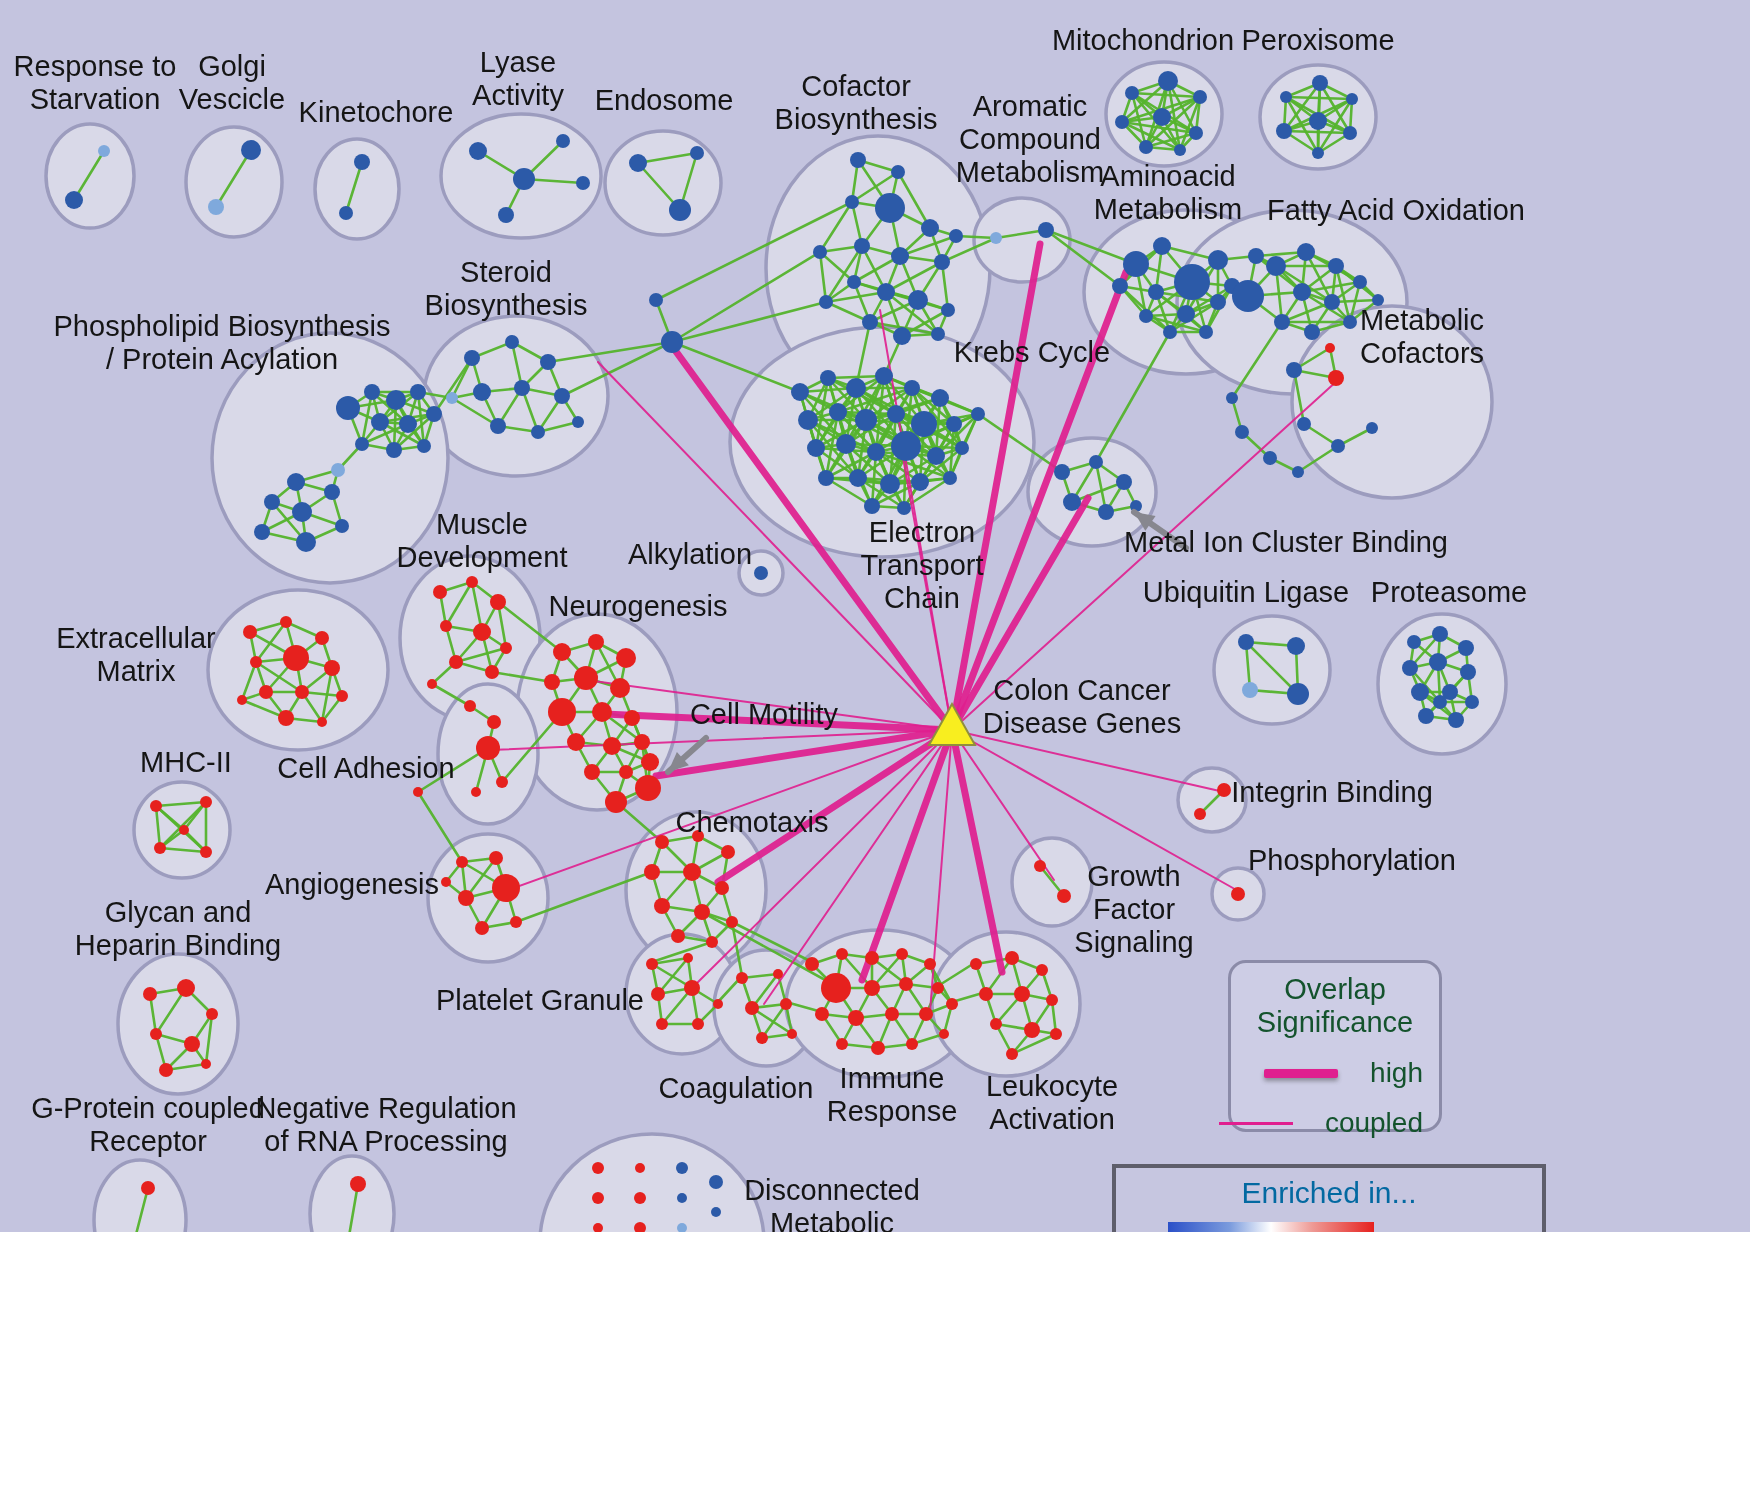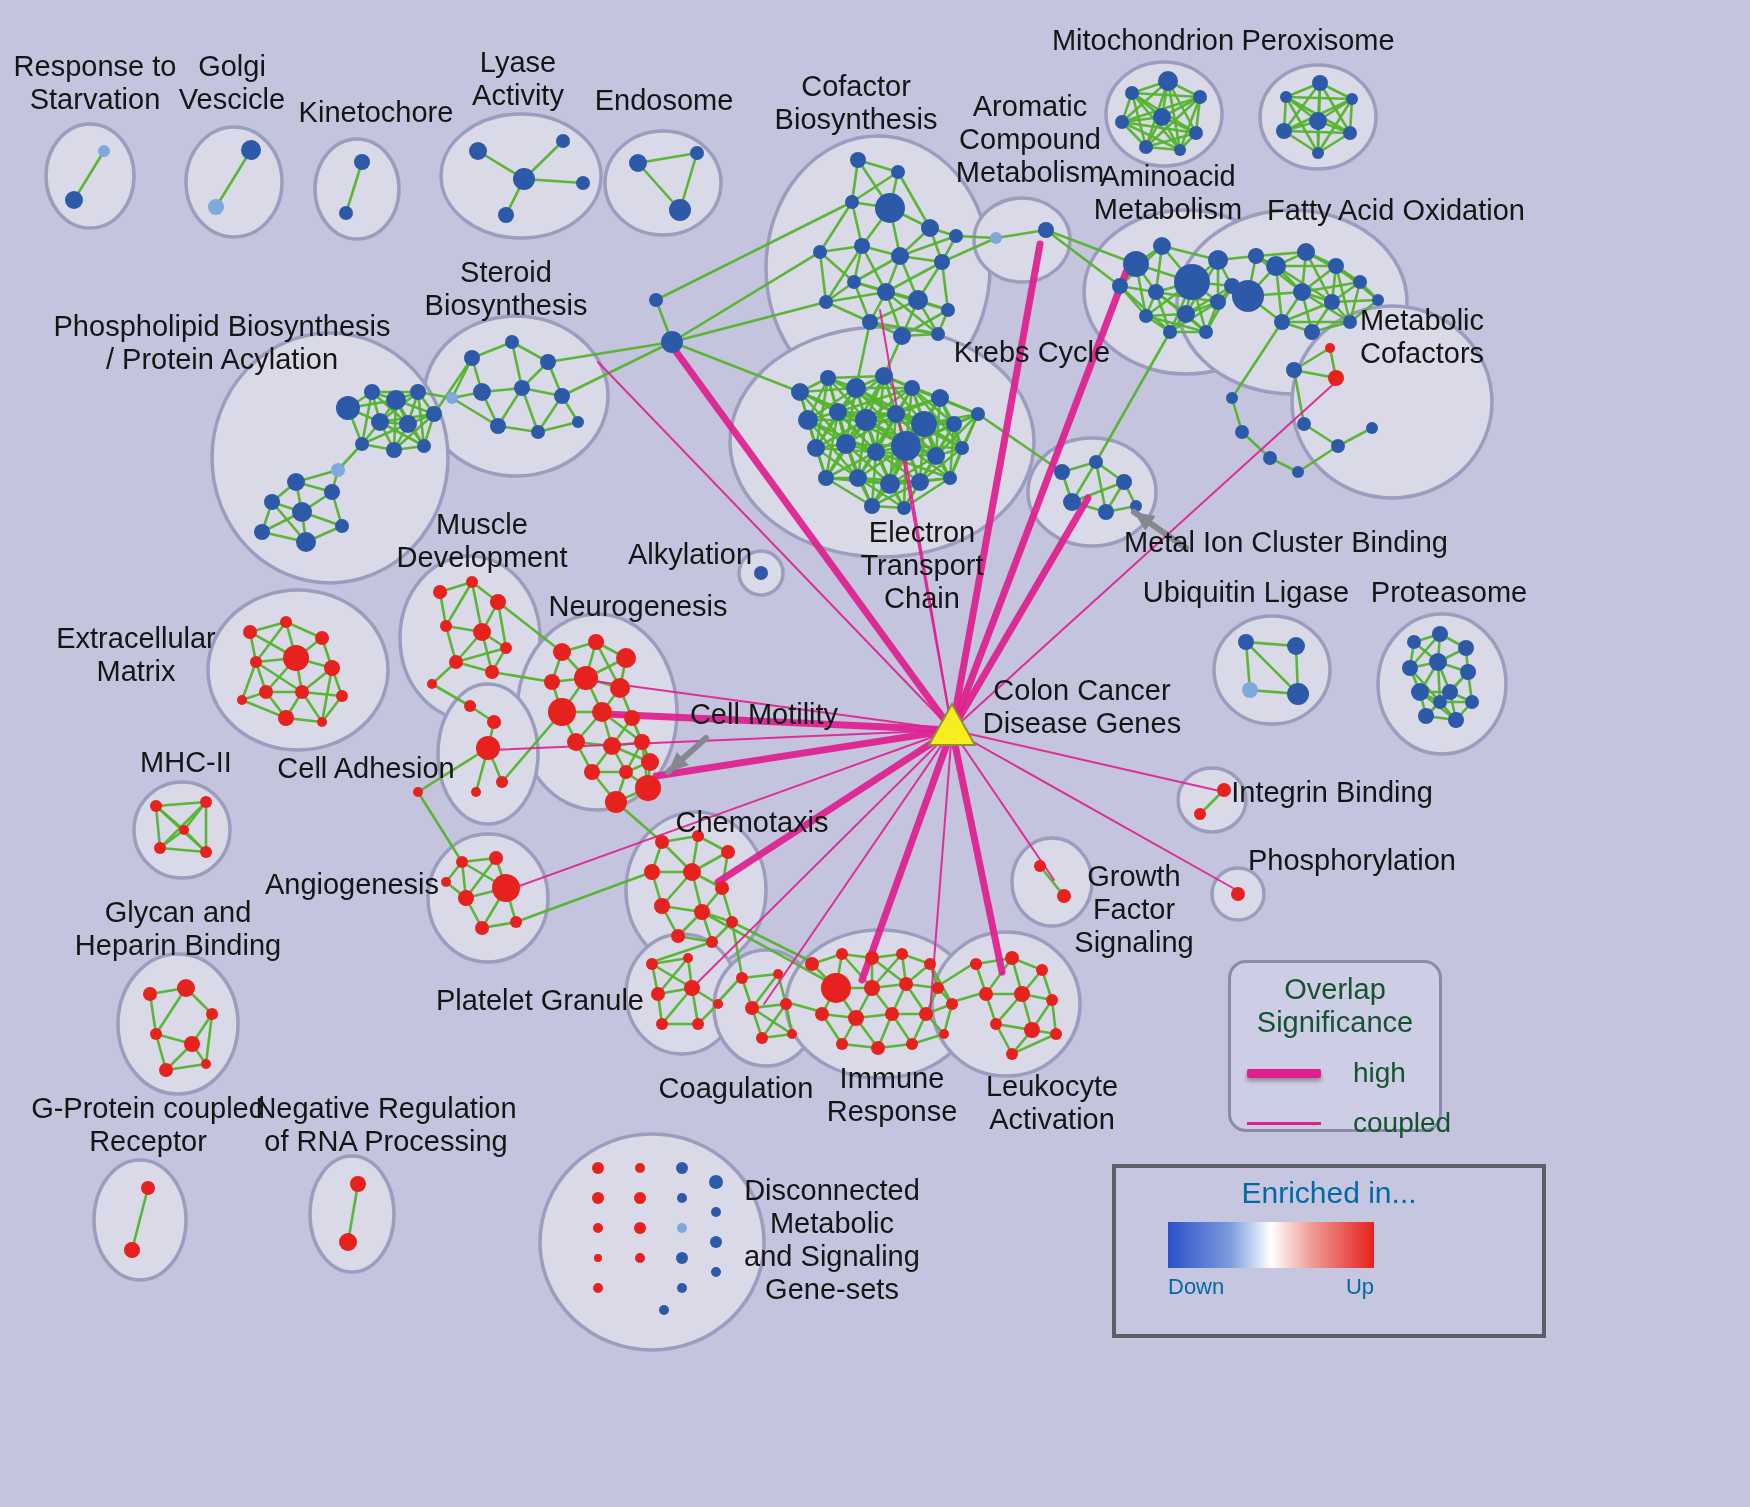--- a/index.html
+++ b/index.html
@@ -1,27 +1,27 @@
 <!DOCTYPE html>
 <html><head>
 <meta charset="utf-8">
 <style>
   html,body{margin:0;padding:0;background:#ffffff;}
-  .stage{position:relative;width:1750px;height:1507px;background:#c4c4df;font-family:"Liberation Sans",sans-serif;overflow:hidden;}
+  .stage{position:relative;width:1750px;height:1232px;background:#c4c4df;font-family:"Liberation Sans",sans-serif;overflow:hidden;}
   .stage svg{position:absolute;left:0;top:0;}
   .lbl{font-family:"Liberation Sans",sans-serif;font-size:29px;fill:#151515;text-anchor:middle;}
   .cl-ellipse{fill:#d9d9e8;stroke:#9c9cbe;stroke-width:3.5;}
   .g-edge{stroke:#55b42d;stroke-width:2.6;stroke-linecap:round;opacity:.95;}
   .mag-high{stroke:#e01f8f;stroke-width:7;stroke-linecap:round;opacity:.92;}
   .mag-mod{stroke:#e01f8f;stroke-width:2;stroke-linecap:round;opacity:.9;}
   .arrow{stroke:#87878f;stroke-width:6;stroke-linecap:round;}
   .legend-overlap{position:absolute;left:1228px;top:960px;width:214px;height:172px;border:3px solid #8b8ba8;
     border-radius:18px;background:rgba(214,214,233,.55);box-sizing:border-box;text-align:center;color:#14532d;}
   .lo-title{font-size:29px;line-height:33px;margin-top:10px;}
-  .lo-row{display:flex;align-items:center;justify-content:flex-start;padding:0 16px;margin-top:18px;gap:32px;font-size:28px;}
+  .lo-row{display:flex;align-items:center;justify-content:flex-end;padding:0 16px;margin-top:18px;gap:32px;font-size:28px;}
   .line-high{width:74px;height:9px;background:#e01f8f;border-radius:2px;box-shadow:0 3px 4px rgba(60,60,60,.45);flex:none;}
   .line-moderate{width:74px;height:3px;background:#e01f8f;flex:none;}
   .legend-enriched{position:absolute;left:1112px;top:1164px;width:434px;height:174px;border:4px solid #5e5e6b;
     background:#c6c6e0;box-sizing:border-box;color:#0369a1;}
   .le-title{font-size:30px;text-align:center;margin-top:8px;}
   .le-body{display:flex;margin-top:12px;padding-left:52px;}
   .le-left{width:206px;flex:none;}
   .le-gradient{width:206px;height:46px;background:linear-gradient(90deg,#2b50c8 0%,#7b9bdd 30%,#ffffff 50%,#ee9a95 70%,#e6211e 100%);}
   .le-scale{display:flex;justify-content:space-between;font-size:22px;margin-top:6px;}
   .le-note{flex:1;text-align:center;font-size:28px;line-height:32px;align-self:center;}

